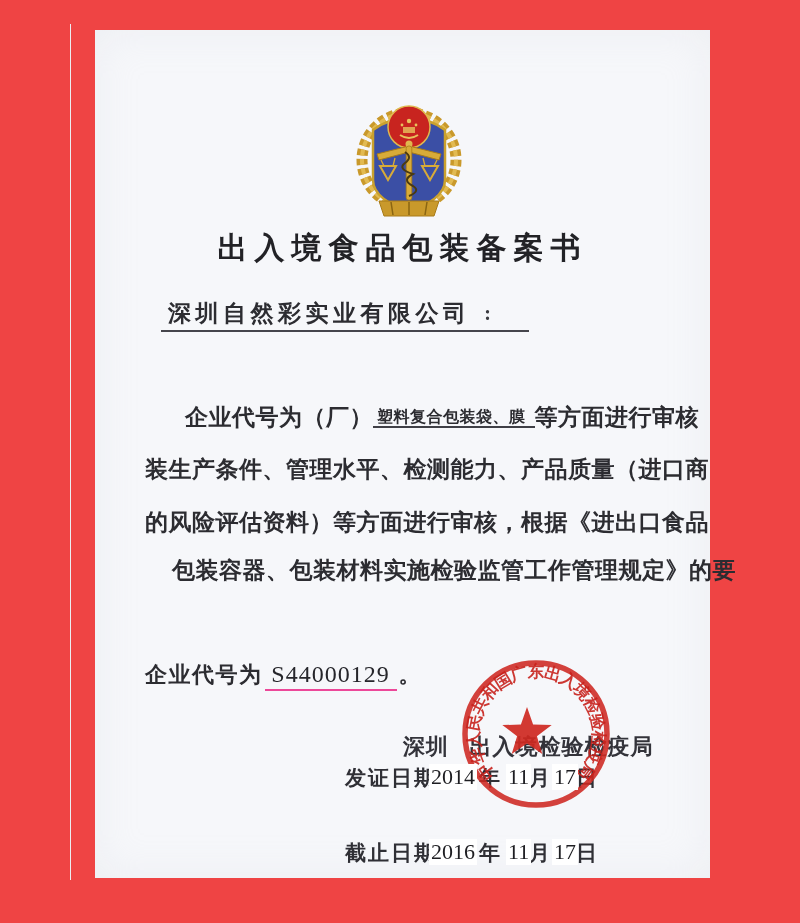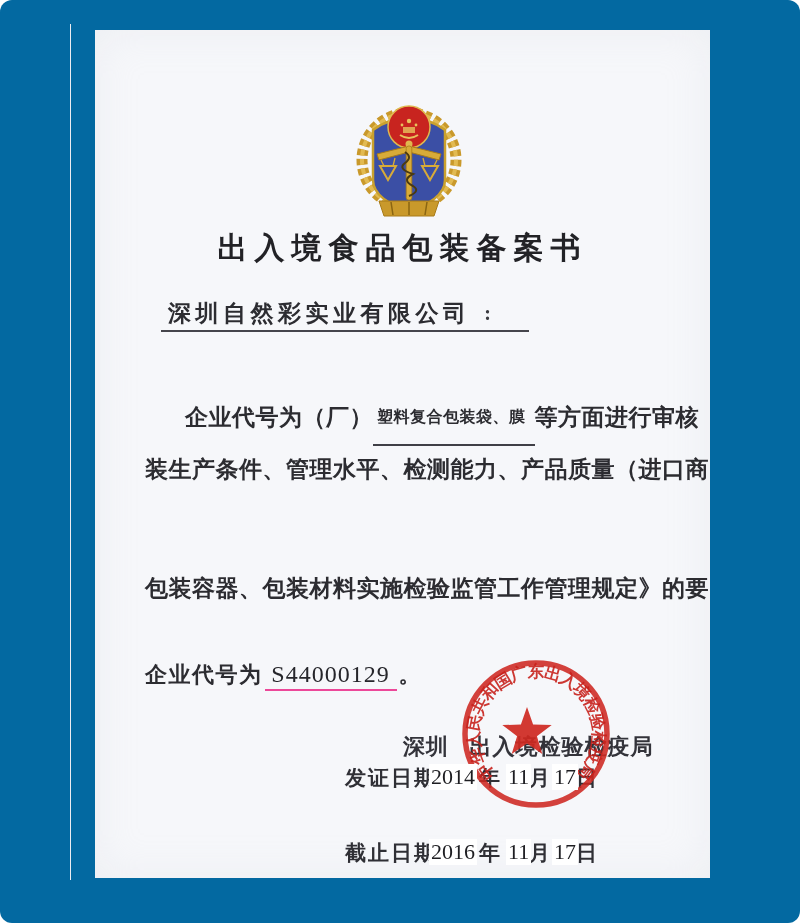--- a/index.html
+++ b/index.html
@@ -1,17 +1,17 @@
 <!DOCTYPE html>
 <html><head>
 <meta charset="utf-8">
 <style>
   * { margin:0; padding:0; box-sizing:border-box; }
   body { background:#ffffff; font-family:"Liberation Serif","DejaVu Serif",serif; }
-  .canvas { position:relative; width:800px; height:923px; background:#0369a1; overflow:hidden;border-radius:12px; }
+  .canvas { position:relative; width:800px; height:923px; background:#ef4444; overflow:hidden; }
   .scan-edge { position:absolute; left:70px; top:24px; width:1px; height:856px; background:#ececf1; }
   .page { position:absolute; left:95px; top:30px; width:615px; height:848px;
           background:#f6f7fa; box-shadow:inset 0 0 40px rgba(210,214,224,0.25); }
 
   
   .emblem { position:absolute; left:258px; top:66px; width:112px; height:122px; }
 
   
   .title { position:absolute; left:0; top:198px; width:100%; text-align:center;
            font-size:30px; font-weight:bold; color:#222226; letter-spacing:7px;
@@ -21,23 +21,23 @@
   .company-line { position:absolute; left:66px; top:266px; width:368px; height:36px;
                   border-bottom:2px solid #45454c; }
   .company-name { position:absolute; left:7px; top:2px; font-size:23px; font-weight:700;
                   color:#2c2c31; letter-spacing:4.5px; }
   .company-colon { position:absolute; right:38px; top:6px; font-size:20px; font-weight:700; color:#3a3a40; }
 
   
   .bline { position:absolute; left:50px; width:560px; font-size:23px; font-weight:600;
            color:#2c2c31; letter-spacing:0.5px; white-space:nowrap; }
   .bl1 { top:372px; padding-left:40px; }
-  .bl2 { top:424px; } .bl3 { top:477px; } .bl4 { top:543px; } .bl5 { top:582px; }
+  .bl2 { top:424px; } .bl3 { top:477px; } .bl4 { top:525px;margin-left:27px; } .bl5 { top:582px; }
   .fill-in { font-size:16px; font-weight:700; color:#2c2c31; letter-spacing:0.5px;
-             border-bottom:2px solid #3f3f46; padding:0 9px 19px 4px; vertical-align:3px; }
+             border-bottom:2px solid #3f3f46; padding:0 9px 1px 4px; vertical-align:3px; }
 
   
   .code-line { position:absolute; left:50px; top:630px; font-size:22px; font-weight:600;
                color:#2c2c31; letter-spacing:1.5px; white-space:nowrap; }
   .code-value { display:inline-block; min-width:132px; text-align:center;
                 border-bottom:2px solid #ec4899; font-family:"Liberation Serif","DejaVu Serif",serif;
                 font-size:24px; font-weight:400; letter-spacing:1px; color:#26262b;
                 padding-bottom:1px; margin:0 2px; }
 
   
@@ -98,20 +98,21 @@
 
     <div class="company-line">
       <span class="company-name">深圳自然彩实业有限公司</span>
       <span class="company-colon">:</span>
     </div>
 
     <div class="bline bl1">
       <span>企业代号为（厂）</span><span class="fill-in">塑料复合包装袋、膜</span><span>等方面进行审核</span>
     </div>
     <div class="bline bl2">装生产条件、管理水平、检测能力、产品质量（进口商</div>
+    <div class="bline bl3">的风险评估资料）等方面进行审核，根据《进出口食品</div>
     <div class="bline bl4">包装容器、包装材料实施检验监管工作管理规定》的要</div>
 
     <div class="code-line">
       <span>企业代号为</span><span class="code-value">S44000129</span><span>。</span>
     </div>
 
     <div class="agency">深圳 出入境检验检疫局</div>
 
     <div class="date-row row-issue">
       <span class="dr-label">发证日期</span>

